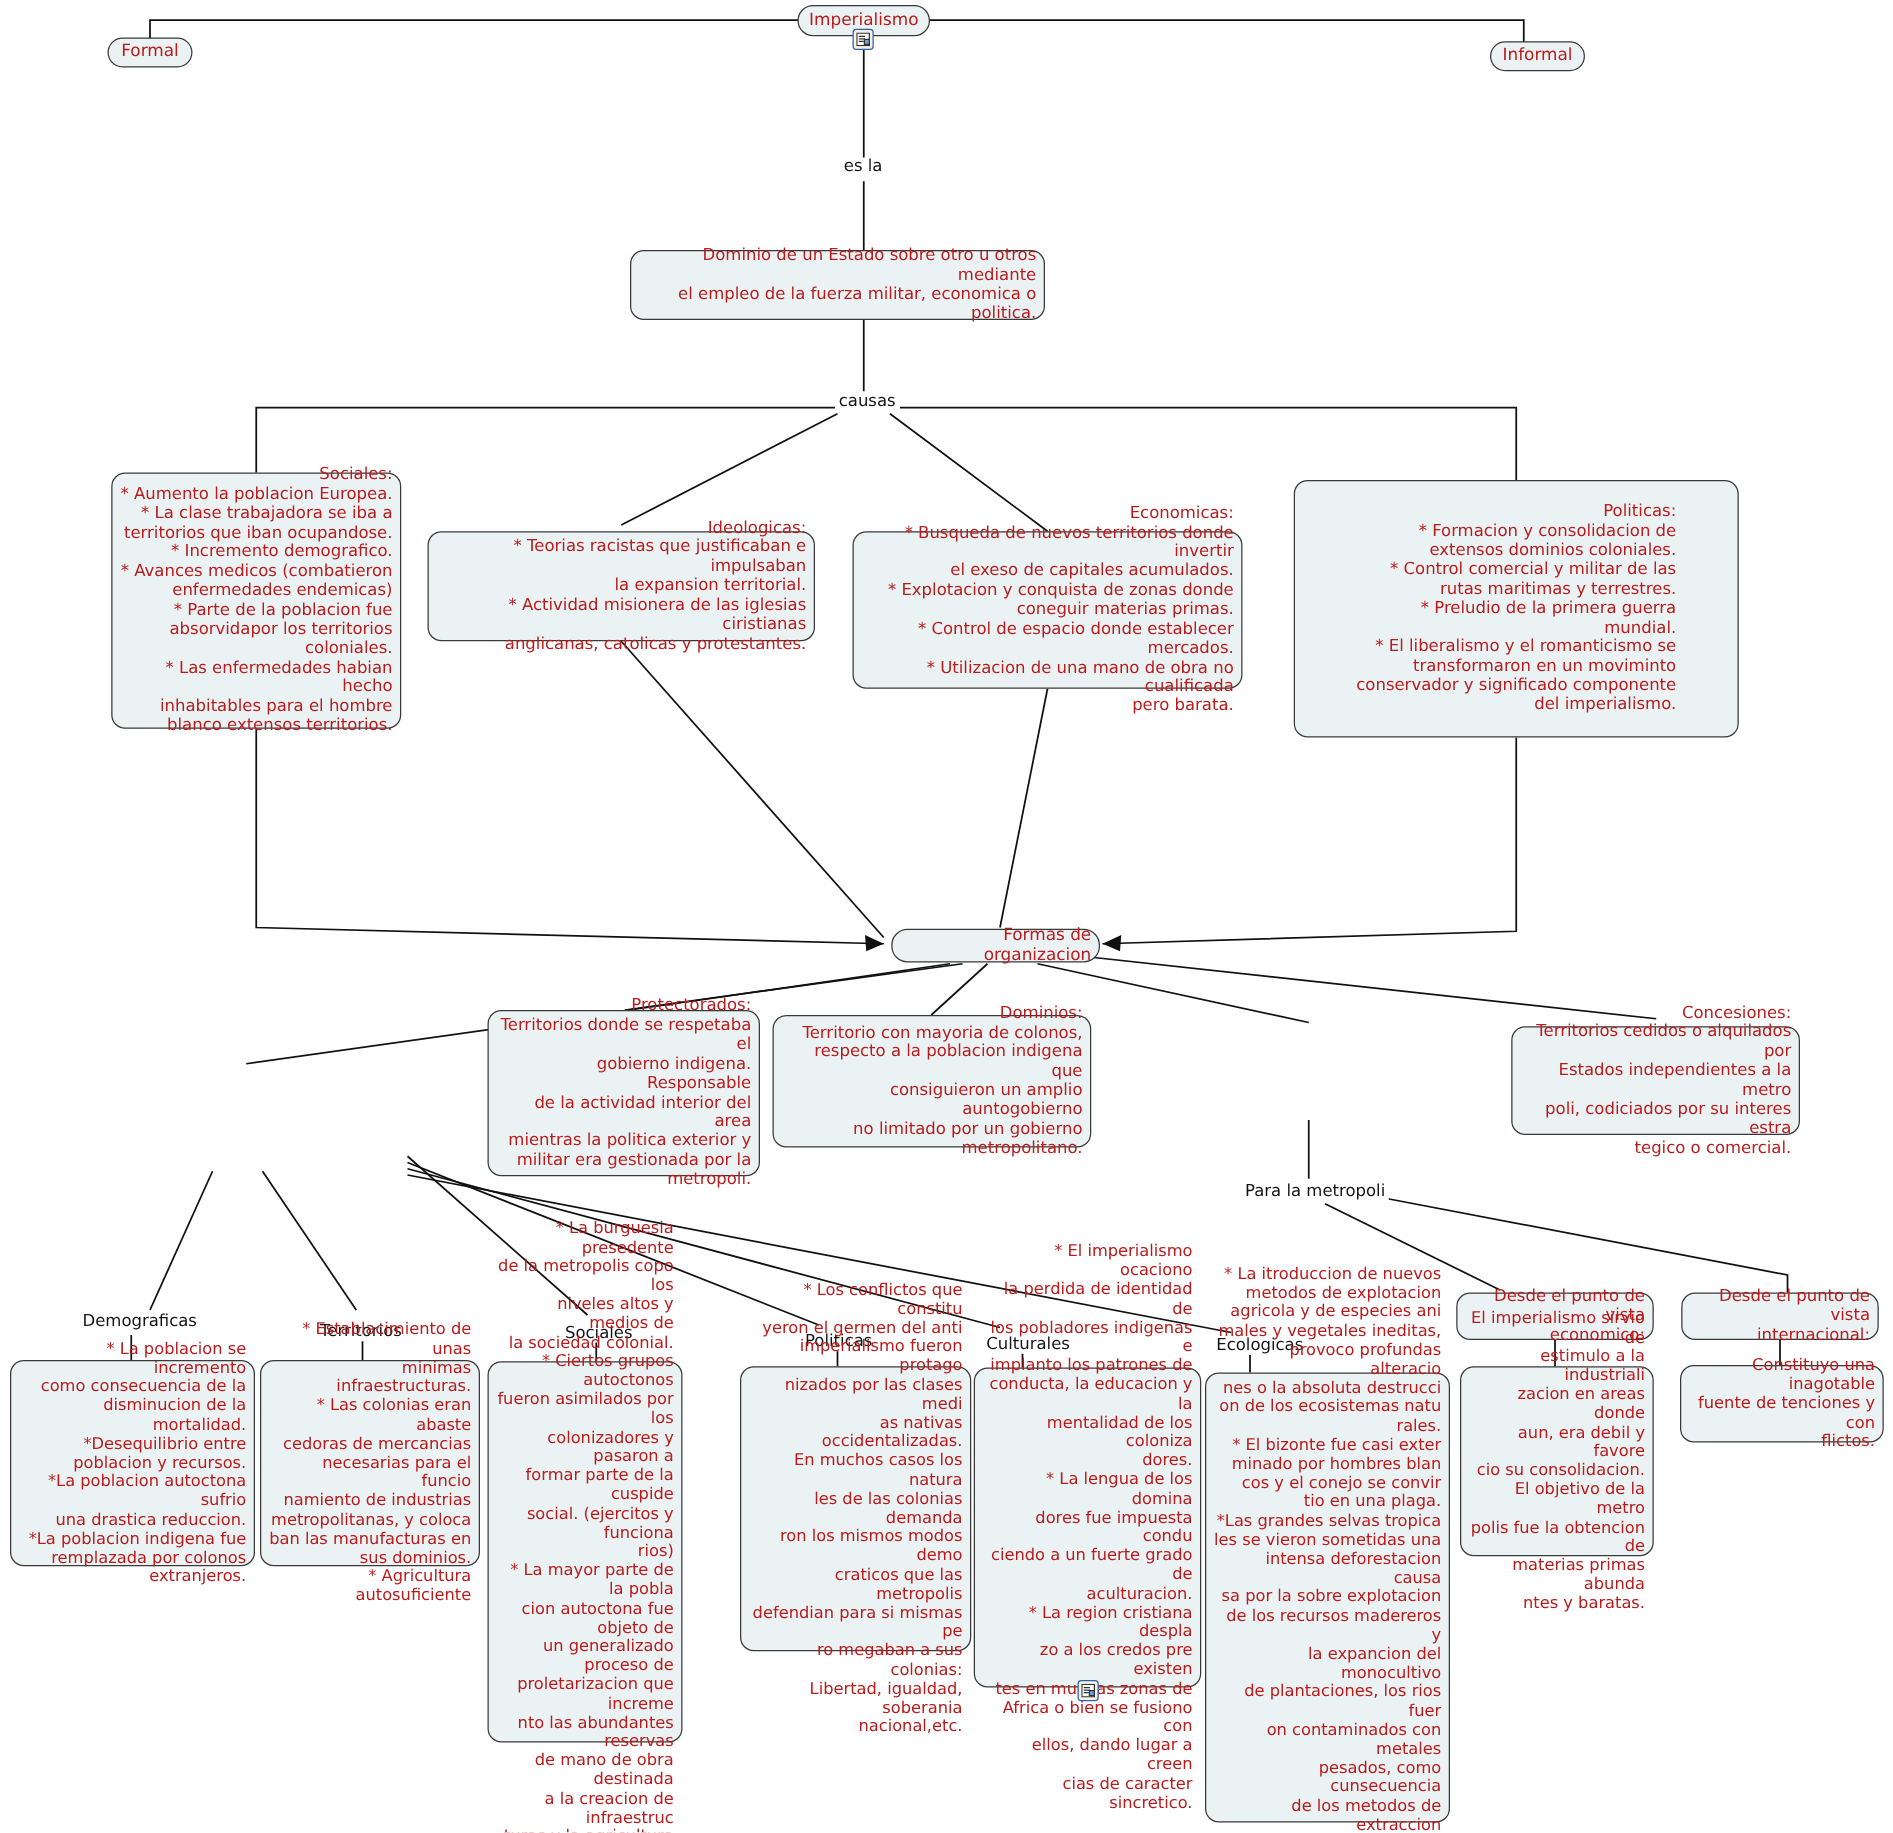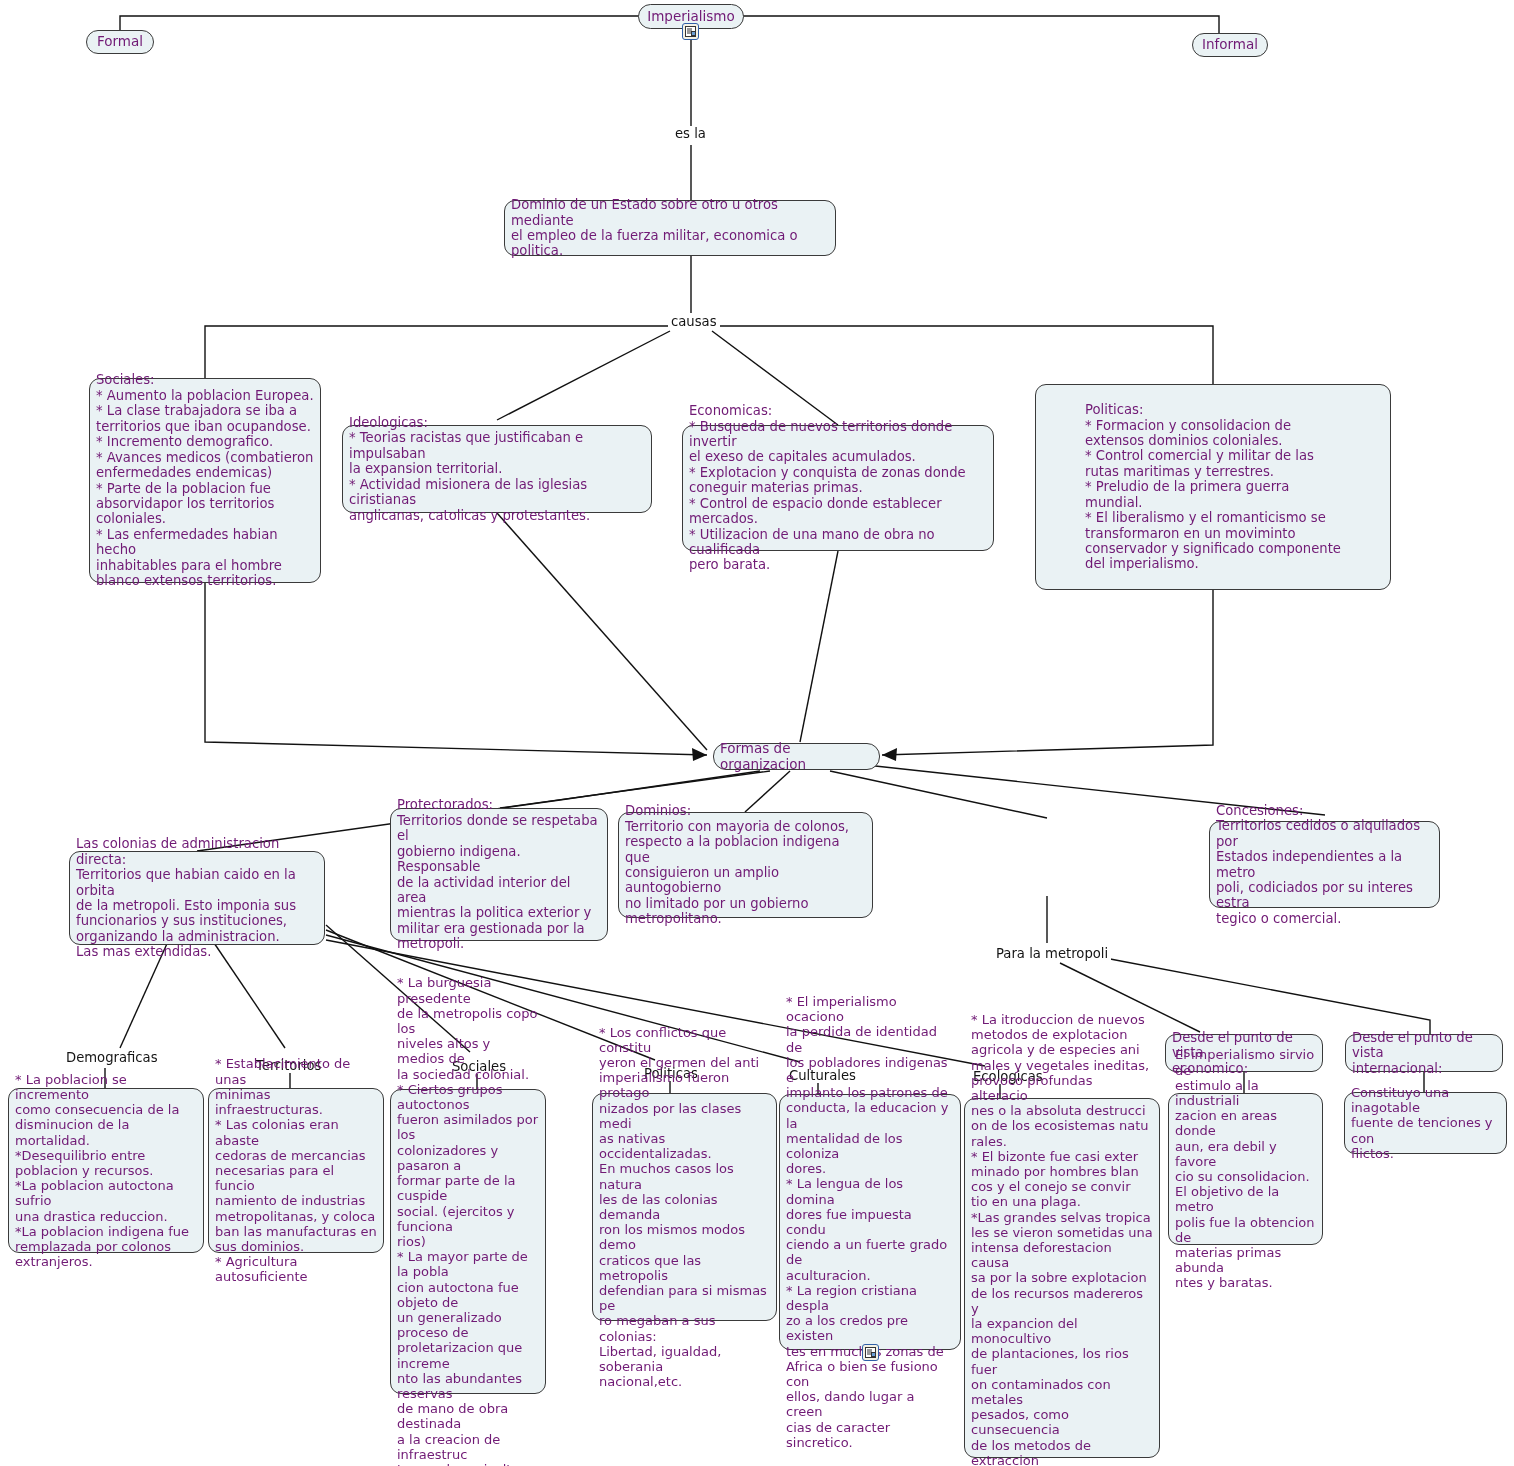--- a/index.html
+++ b/index.html
@@ -5,22 +5,22 @@
   html,body{margin:0;padding:0;background:#ffffff;}
   body{font-family:"DejaVu Sans","Liberation Sans",sans-serif;}
   #canvas{position:relative;width:1514px;height:1466px;background:#ffffff;overflow:hidden;}
   svg#edges{position:absolute;left:0;top:0;width:1514px;height:1466px;pointer-events:none;}
   .node{
     position:absolute;
     box-sizing:border-box;
     background:#eaf2f4;
     border:1.3px solid #3a3a3a;
     border-radius:11px;
-    color:#701a75;
-    text-align:left;
+    color:#b91c1c;
+    text-align:right;
     display:flex;
     align-items:center;
     justify-content:center;
     padding:4px 6px;
     white-space:pre-line;
     line-height:1.17;
   }
   .node.small{font-size:13.5px;border-radius:13px;}
   .node.body{font-size:13.2px;}
   .node.tiny{font-size:13px;}
@@ -176,28 +176,20 @@
 * El liberalismo y el romanticismo se
 transformaron en un moviminto
 conservador y significado componente
 del imperialismo.</span>
   </div>
 
   <div class="node small" style="left:713px;top:743px;width:167px;height:27px;">
     <span>Formas de organizacion</span>
   </div>
 
-  <div class="node body" style="left:69px;top:851px;width:256px;height:94px;">
-    <span>Las colonias de administracion directa:
-Territorios que habian caido en la orbita
-de la metropoli. Esto imponia sus
-funcionarios y sus instituciones,
-organizando la administracion.
-Las mas extendidas.</span>
-  </div>
 
   <div class="node body" style="left:390px;top:808px;width:218px;height:133px;">
     <span>Protectorados:
 Territorios donde se respetaba el
 gobierno indigena. Responsable
 de la actividad interior del area
 mientras la politica exterior y
 militar era gestionada por la
 metropoli.</span>
   </div>

